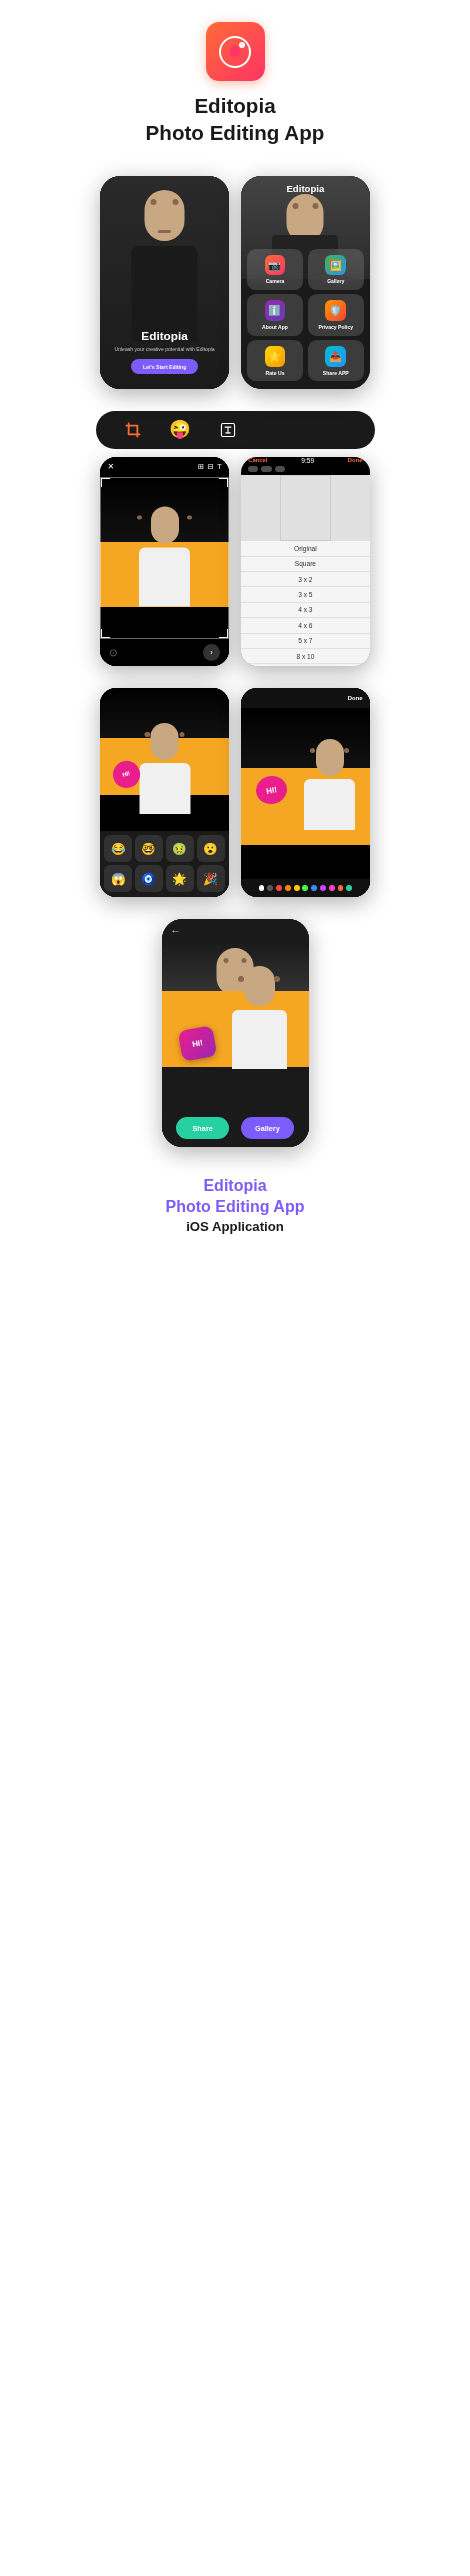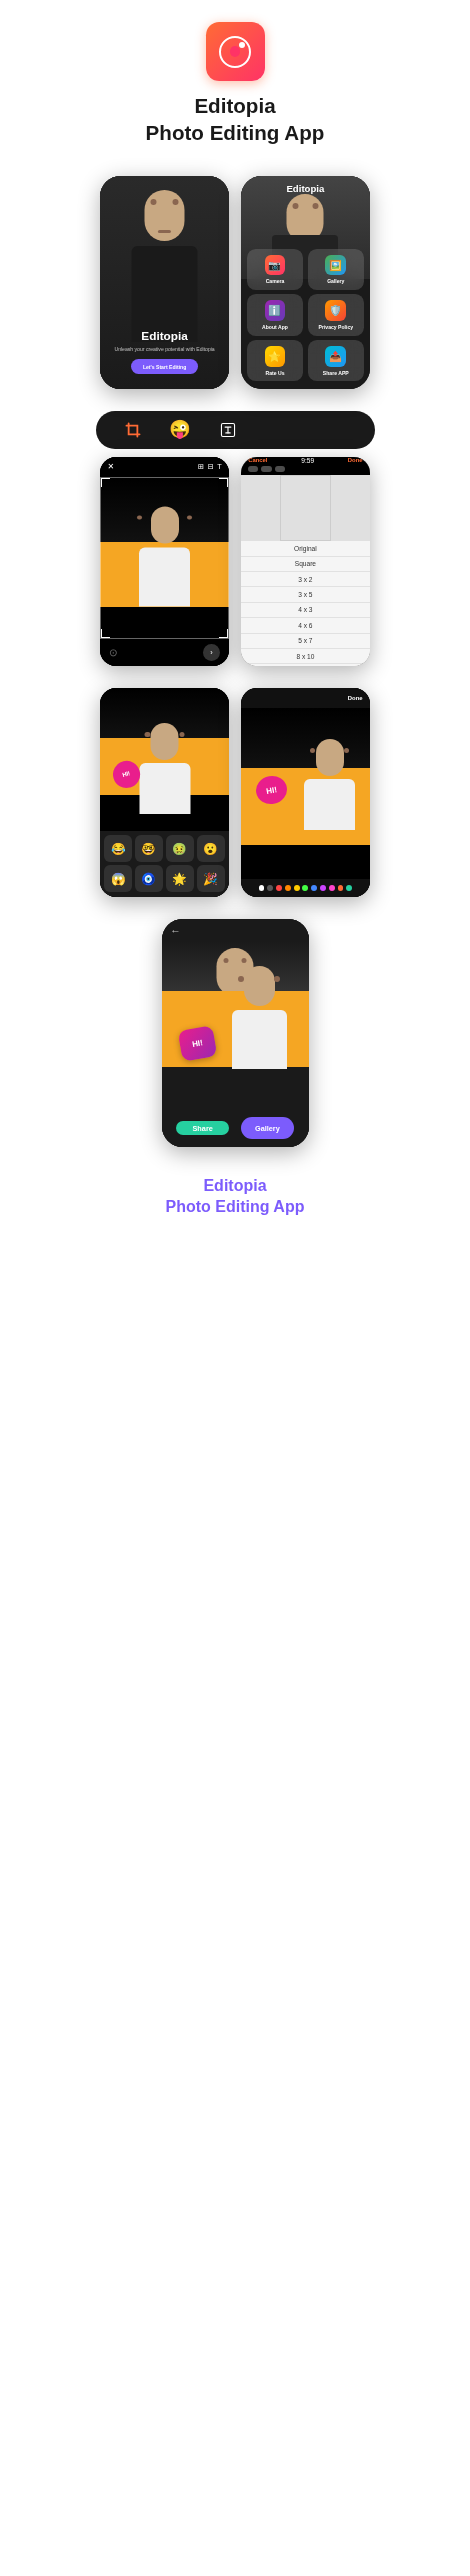--- a/index.html
+++ b/index.html
@@ -703,21 +703,21 @@
       display: flex;
       align-items: center;
       justify-content: center;
       gap: 11.8px;
       padding: 0 14.7px;
     }
     .single-share-btn {
       flex: 1;
       background: #26d0a0;
       border-radius: 14.7px;
-      height: 14px;
+      height: 22px;
       display: flex;
       align-items: center;
       justify-content: center;
       color: white;
       font-size: 7.3px;
       font-weight: 600;
     }
     .single-download-btn {
       flex: 1;
       background: #7c5cfc;
@@ -1013,14 +1013,15 @@
       </div>
     </div>
   </div>
 </div>
 
 <div class="footer-section">
   <div class="footer-title">
     <span>Editopia</span><br>
     <span>Photo Editing App</span>
   </div>
+  <div class="footer-subtitle">iOS Application</div>
 </div>
 
 
 </body></html>

